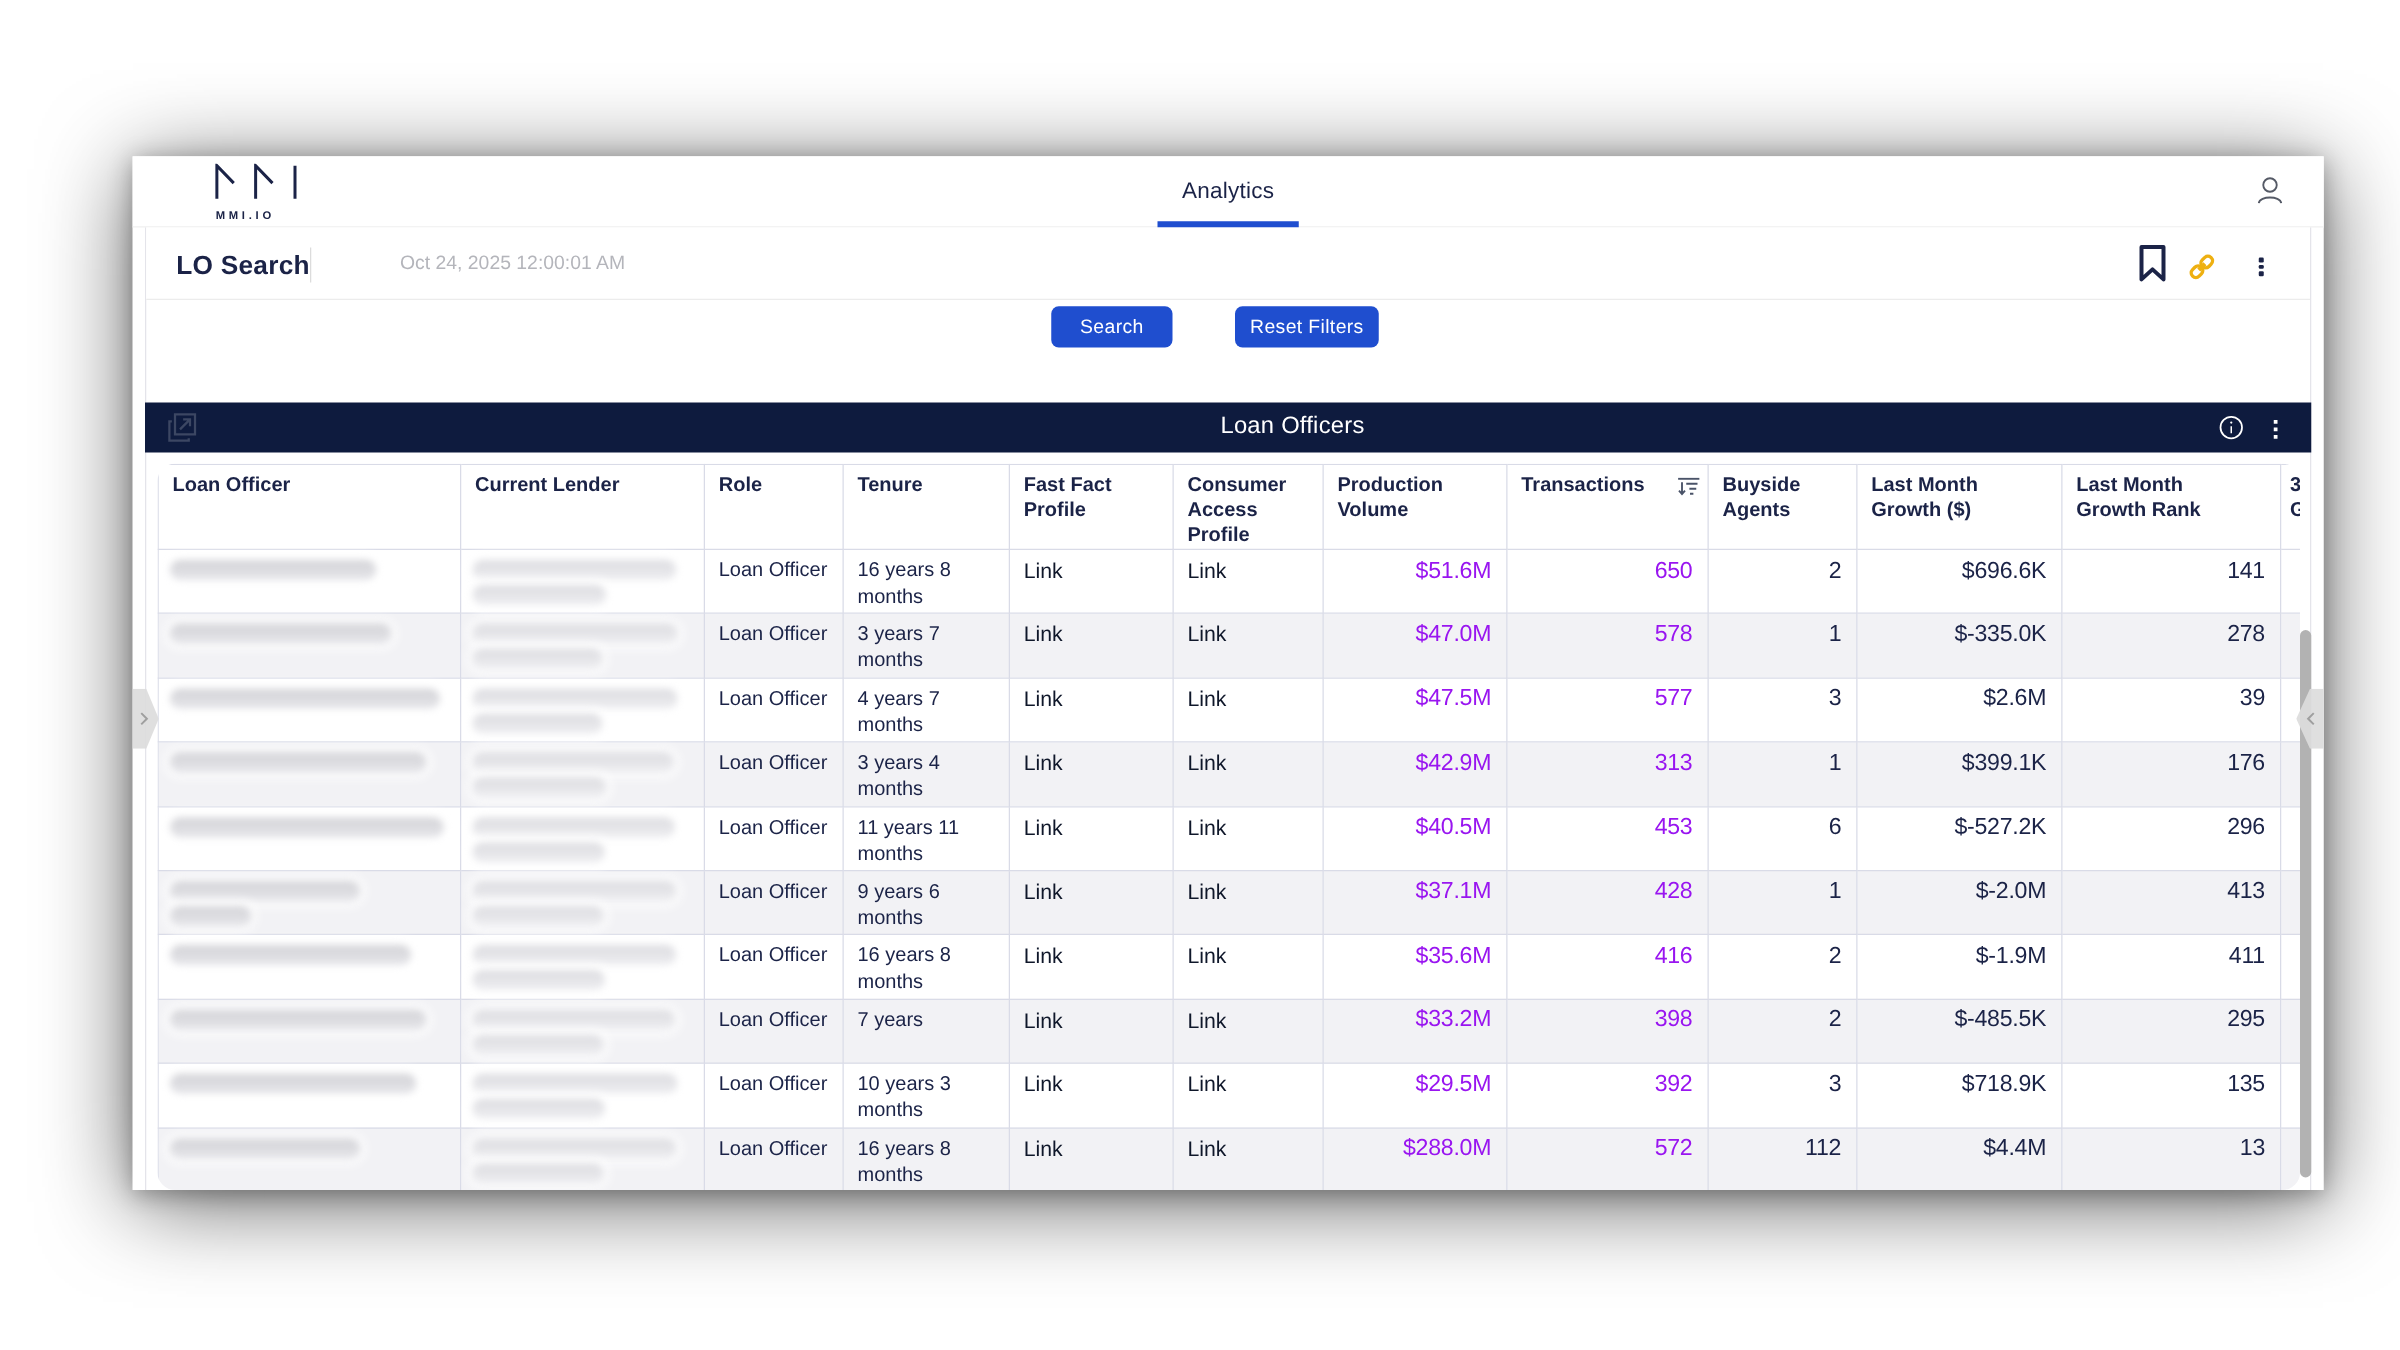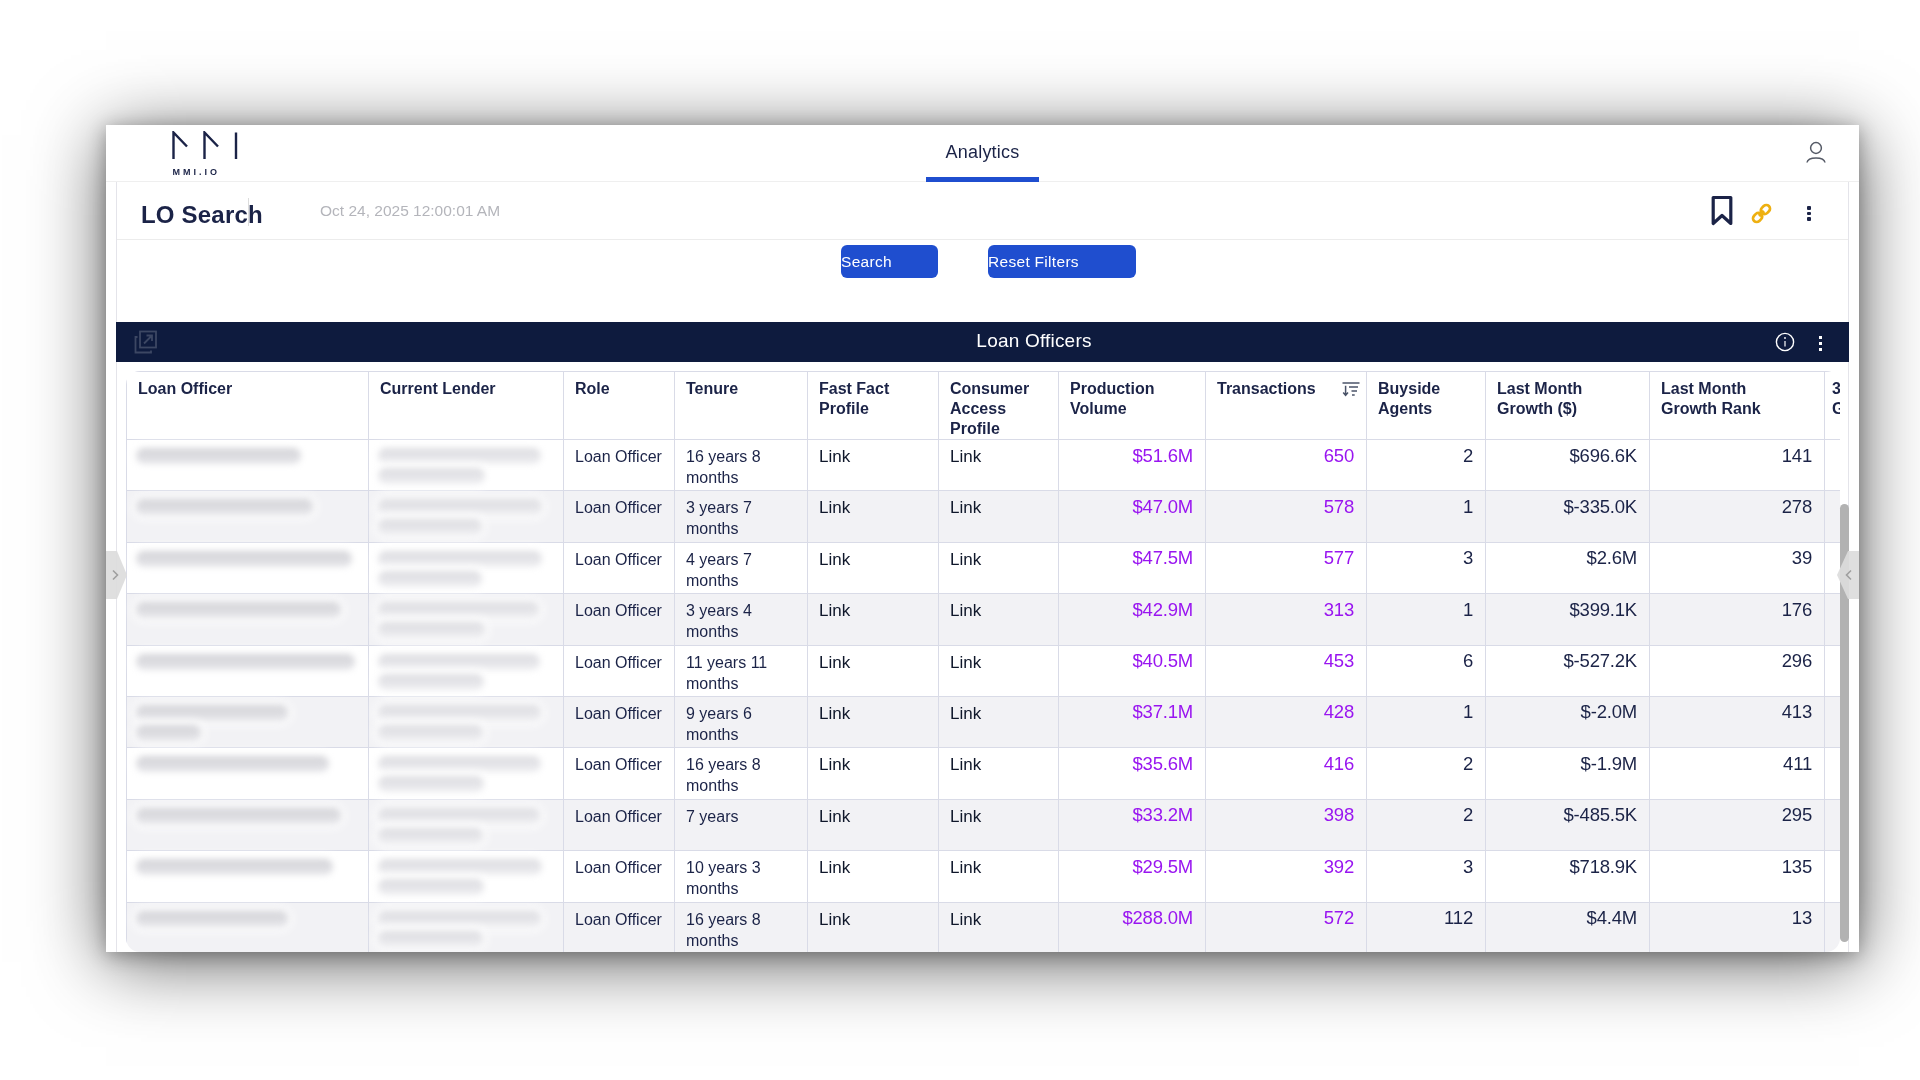--- a/index.html
+++ b/index.html
@@ -13,32 +13,32 @@
     border-bottom:1px solid #efefef; }
   .logo { position:absolute; left:66px; top:6px; }
   .tabtxt { position:absolute; left:0; top:17px; width:100%; text-align:center;
     font-size:18px; color:#1b2347; letter-spacing:0.2px; }
   .tabline { position:absolute; left:820px; top:52px; width:113px; height:5px; background:#1f4ecf; }
   .usericon { position:absolute; left:1700px; top:16px; }
   
   .panel { position:absolute; left:10px; top:57px; width:1733px; height:770px;
     border-left:1px solid #e4e4ea; border-right:1px solid #e4e4ea; }
   .lobar { position:absolute; left:0; top:0; width:100%; height:58px; border-bottom:1px solid #ececec; background:#fff; }
-  .lotitle { position:absolute; left:24px; top:19px; font-size:24px; font-weight:bold; color:#1b2347; letter-spacing:0.2px; }
+  .lotitle { position:absolute; left:24px; top:19px; font-size:21px; font-weight:bold; color:#1b2347; letter-spacing:0.2px; }
   .lodiv { position:absolute; left:131px; top:16px; width:1px; height:28px; background:#dcdcdc; }
   .lotime { position:absolute; left:203px; top:20px; font-size:15.5px; color:#b4b5bb; }
   .icon-bm { position:absolute; left:1594px; top:13px; }
   .icon-link { position:absolute; left:1633px; top:20px; }
   .icon-kebab1 { position:absolute; left:1690px; top:24px; width:4px; }
   .icon-kebab1 span { display:block; width:3.5px; height:3.5px; background:#1b2347; border-radius:1px; margin-bottom:2.2px; }
   
   .btn { position:absolute; top:63px; height:33px; background:#1f4ecf; color:#fff;
-    font-size:15.5px; border-radius:6px; line-height:33px; letter-spacing:0.3px; }
+    font-size:15.5px; border-radius:6px; text-align:center; line-height:33px; letter-spacing:0.3px; }
   .btn.search { left:724px; width:97px; }
-  .btn.reset { left:871px; width:148px; }
+  .btn.reset { left:871px; width:115px; }
   
   .dbar { position:absolute; left:10px; top:197px; width:1733px; height:40px; background:#0e1b3e; }
   .dbar-title { position:absolute; left:0; top:9px; width:100%; text-align:center; color:#fff; font-size:19px; line-height:19px; letter-spacing:0.2px; text-indent:31px;margin-left:36px; }
   .dbar-export { position:absolute; left:16px; top:6px; }
   .dbar-info { position:absolute; left:1659px; top:10px; }
   .dbar-kebab { position:absolute; left:1703px; top:14px; }
   .dbar-kebab span { display:block; width:3px; height:3px; background:#fff; margin-bottom:3px; }
   
   .tblwrap { position:absolute; left:20px; top:246px; width:1714px; height:581px; overflow:hidden;border-radius:14px; }
   table { border-collapse:collapse; table-layout:fixed; width:1858px; }

